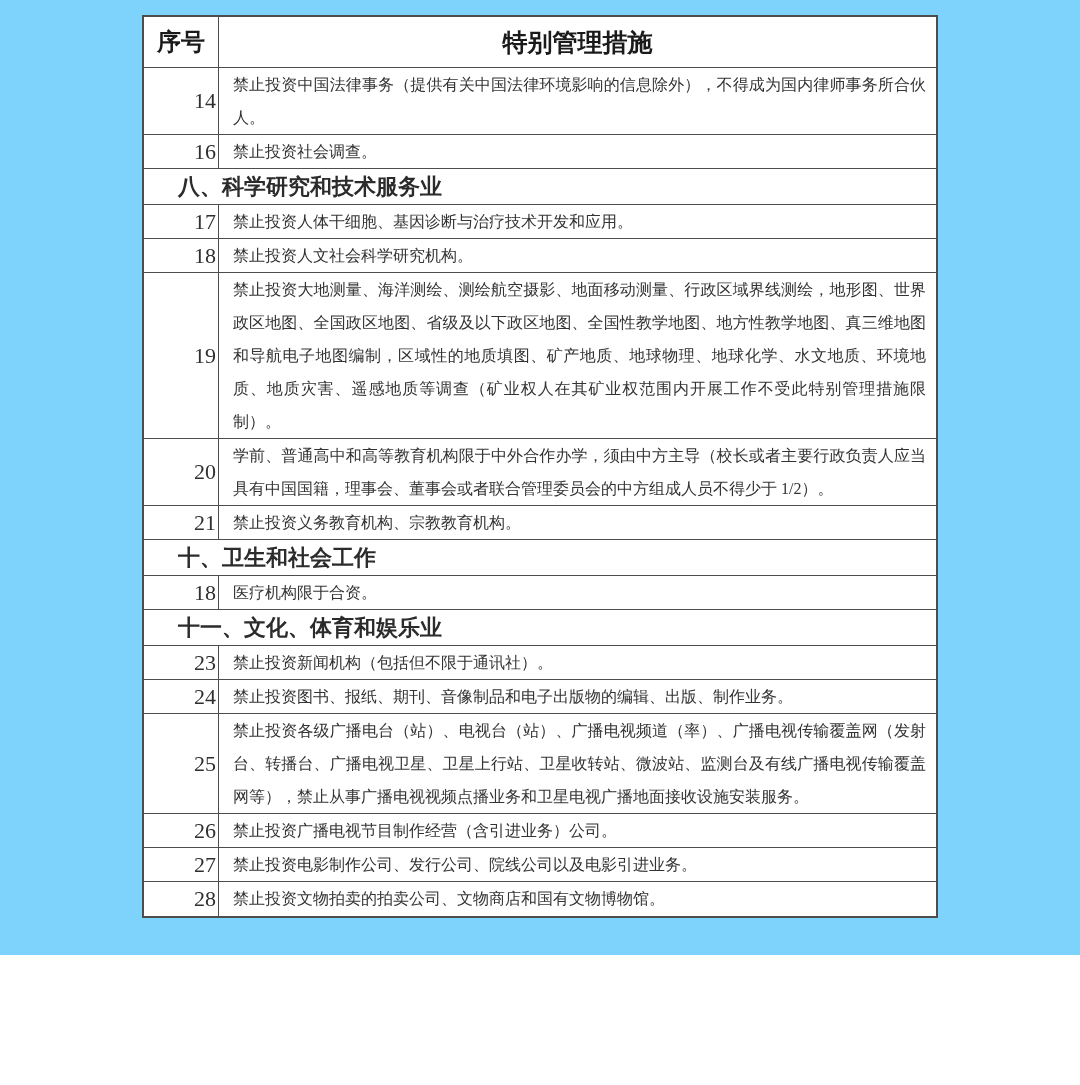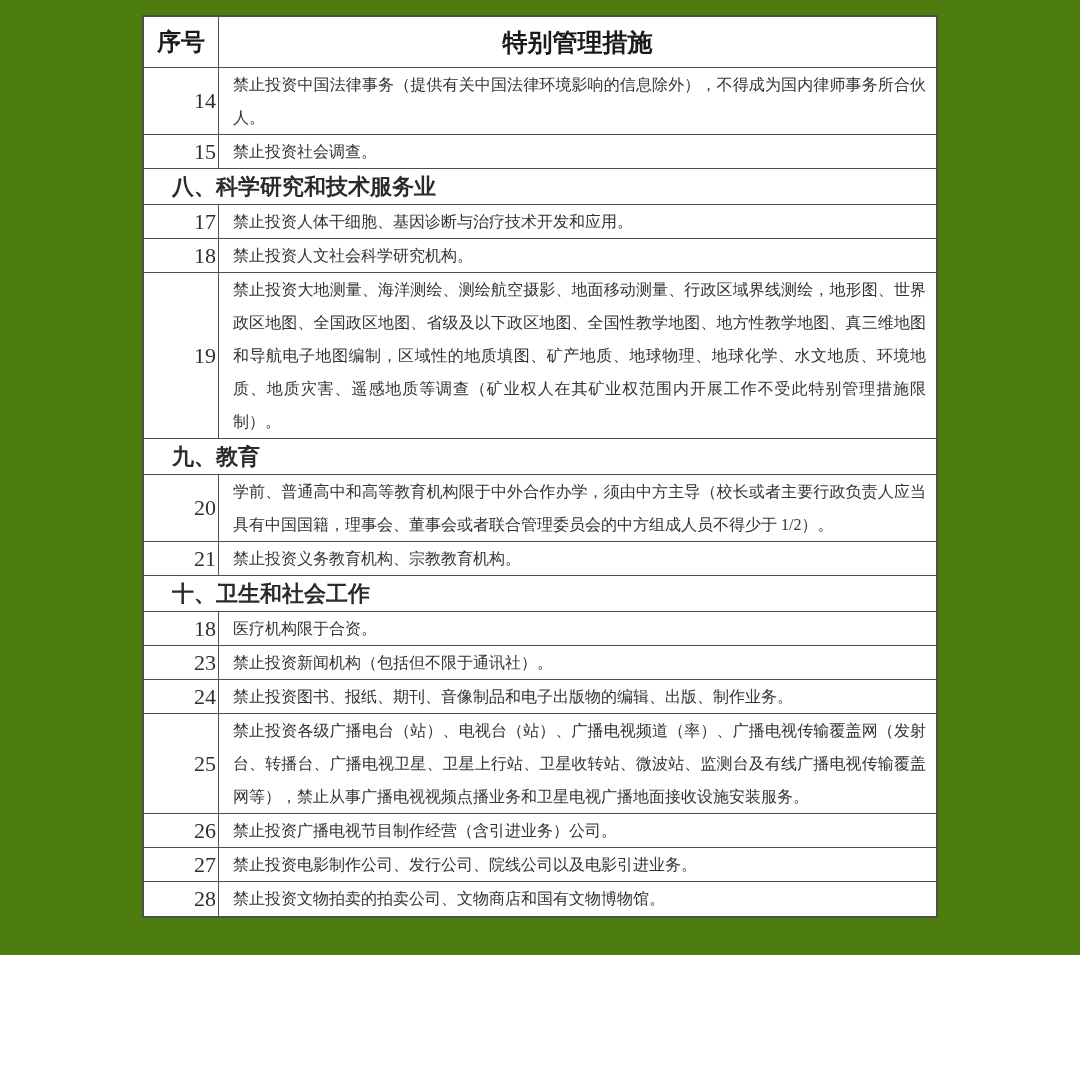--- a/index.html
+++ b/index.html
@@ -5,21 +5,21 @@
   html, body {
     margin: 0;
     padding: 0;
     background: #ffffff;
     font-family: "Liberation Serif", "DejaVu Serif", serif;
   }
   .page {
     position: relative;
     width: 1080px;
     height: 955px;
-    background: #4d7c0f;
+    background: #7dd3fc;
     overflow: hidden;
   }
   .doc-table {
     position: absolute;
     left: 142px;
     top: 15px;
     width: 796px;
     border: 2px solid #4d4d4d;
     box-sizing: border-box;
     background: #ffffff;
@@ -64,20 +64,21 @@
     flex: 1;
     padding: 2px 10px 2px 28px;
     line-height: 31px;
     font-size: 22px;
     font-weight: 700;
     color: #2b2b2b;
     display: flex;
     align-items: center;
     box-sizing: border-box;
     font-family: "Liberation Serif", "DejaVu Serif", serif;
+    margin-left: 6px;
   }
   .header-row {
     display: flex;
     align-items: stretch;
     border-bottom: 1px solid #4d4d4d;
     height: 51px;
     box-sizing: border-box;
   }
   .header-no {
     width: 75px;
@@ -113,21 +114,21 @@
       <div class="header-measure">特别管理措施</div>
     </div>
     <div id="rows-container">
         <div class="trow row-item">
           <div class="cell-no">14</div>
           <div class="cell-text">
             <span>禁止投资中国法律事务（提供有关中国法律环境影响的信息除外），不得成为国内律师事务所合伙人。</span>
           </div>
         </div>
         <div class="trow row-item">
-          <div class="cell-no">15</div>
+          <div class="cell-no">16</div>
           <div class="cell-text">
             <span>禁止投资社会调查。</span>
           </div>
         </div>
         <div class="trow row-section">
           <div class="cell-section">八、科学研究和技术服务业</div>
         </div>
         <div class="trow row-item">
           <div class="cell-no">17</div>
           <div class="cell-text">
@@ -139,43 +140,43 @@
           <div class="cell-text">
             <span>禁止投资人文社会科学研究机构。</span>
           </div>
         </div>
         <div class="trow row-item">
           <div class="cell-no">19</div>
           <div class="cell-text">
             <span>禁止投资大地测量、海洋测绘、测绘航空摄影、地面移动测量、行政区域界线测绘，地形图、世界政区地图、全国政区地图、省级及以下政区地图、全国性教学地图、地方性教学地图、真三维地图和导航电子地图编制，区域性的地质填图、矿产地质、地球物理、地球化学、水文地质、环境地质、地质灾害、遥感地质等调查（矿业权人在其矿业权范围内开展工作不受此特别管理措施限制）。</span>
           </div>
         </div>
-        <div class="trow row-section">
-          <div class="cell-section">九、教育</div>
-        </div>
         <div class="trow row-item">
           <div class="cell-no">20</div>
           <div class="cell-text">
             <span>学前、普通高中和高等教育机构限于中外合作办学，须由中方主导（校长或者主要行政负责人应当具有中国国籍，理事会、董事会或者联合管理委员会的中方组成人员不得少于 1/2）。</span>
           </div>
         </div>
         <div class="trow row-item">
           <div class="cell-no">21</div>
           <div class="cell-text">
             <span>禁止投资义务教育机构、宗教教育机构。</span>
           </div>
         </div>
         <div class="trow row-section">
           <div class="cell-section">十、卫生和社会工作</div>
         </div>
         <div class="trow row-item">
           <div class="cell-no">18</div>
           <div class="cell-text">
             <span>医疗机构限于合资。</span>
           </div>
+        </div>
+        <div class="trow row-section">
+          <div class="cell-section">十一、文化、体育和娱乐业</div>
         </div>
         <div class="trow row-item">
           <div class="cell-no">23</div>
           <div class="cell-text">
             <span>禁止投资新闻机构（包括但不限于通讯社）。</span>
           </div>
         </div>
         <div class="trow row-item">
           <div class="cell-no">24</div>
           <div class="cell-text">

